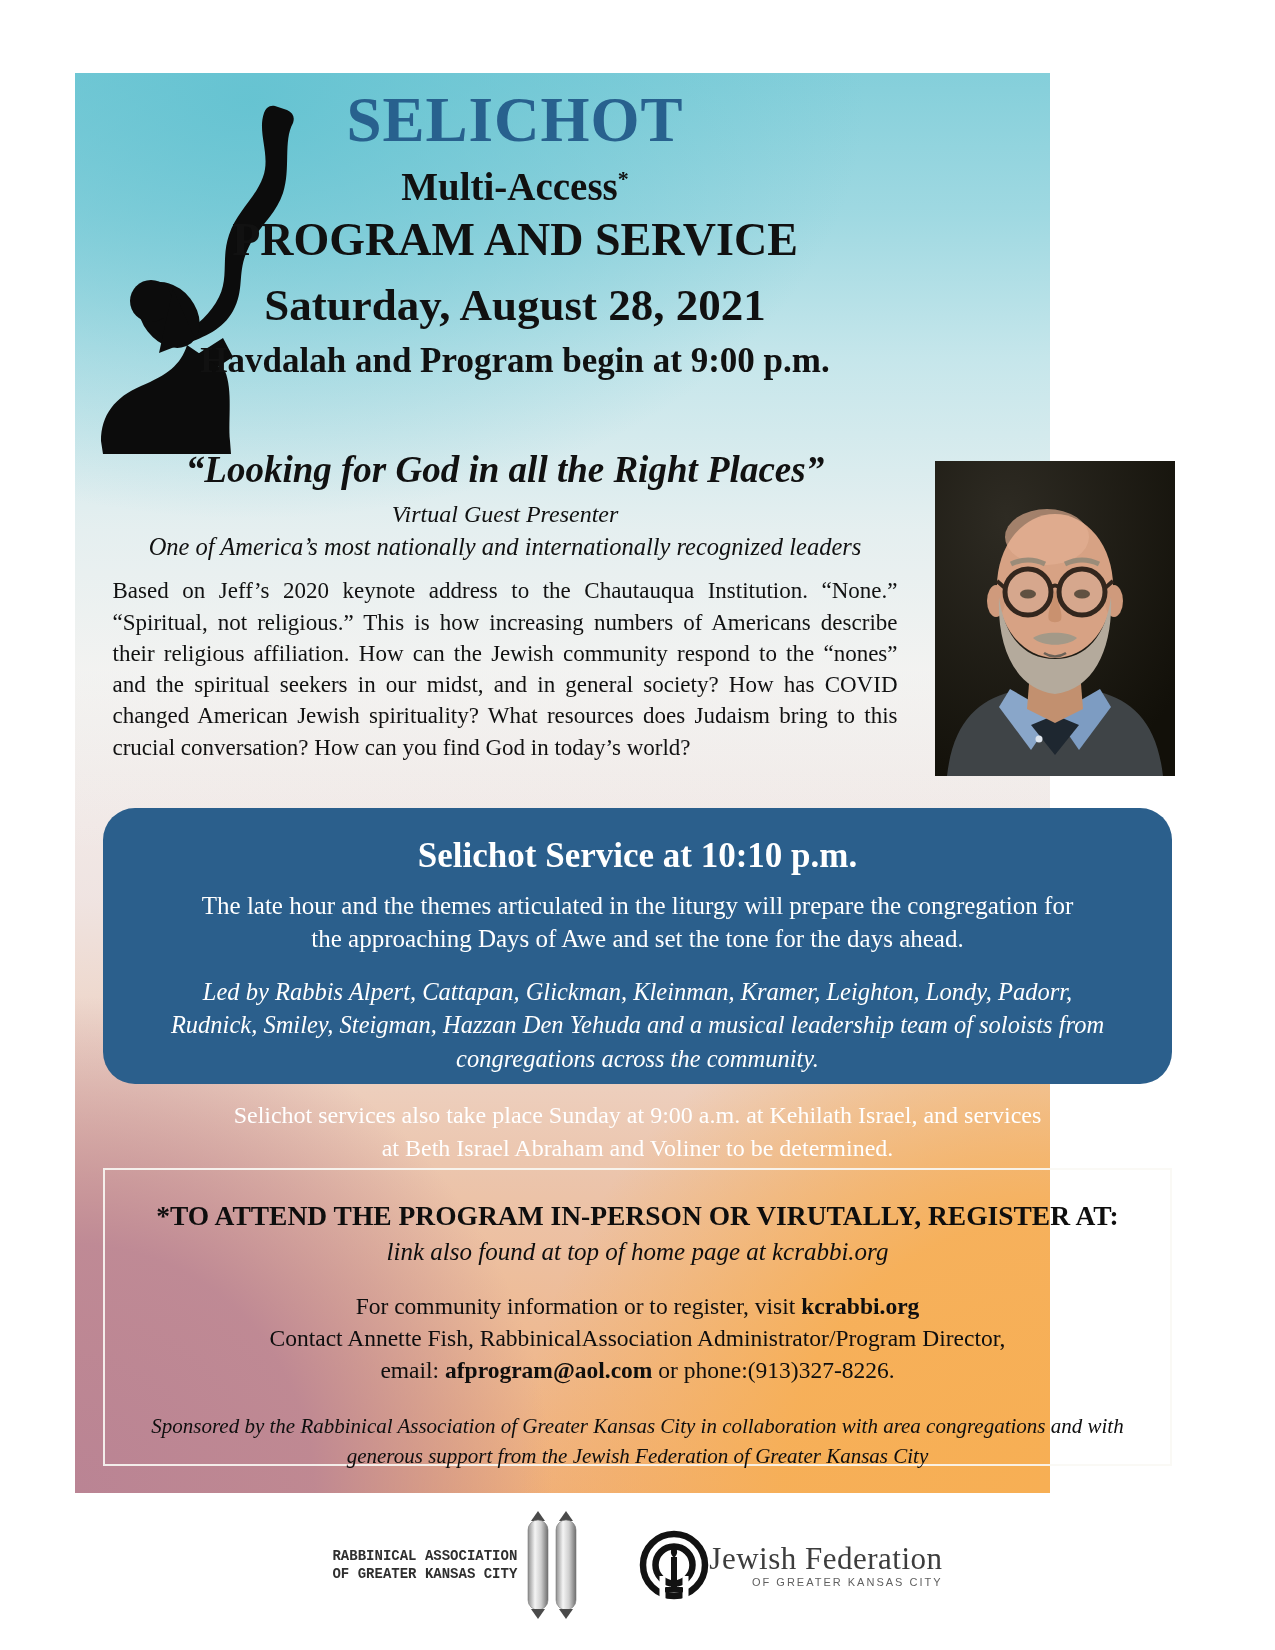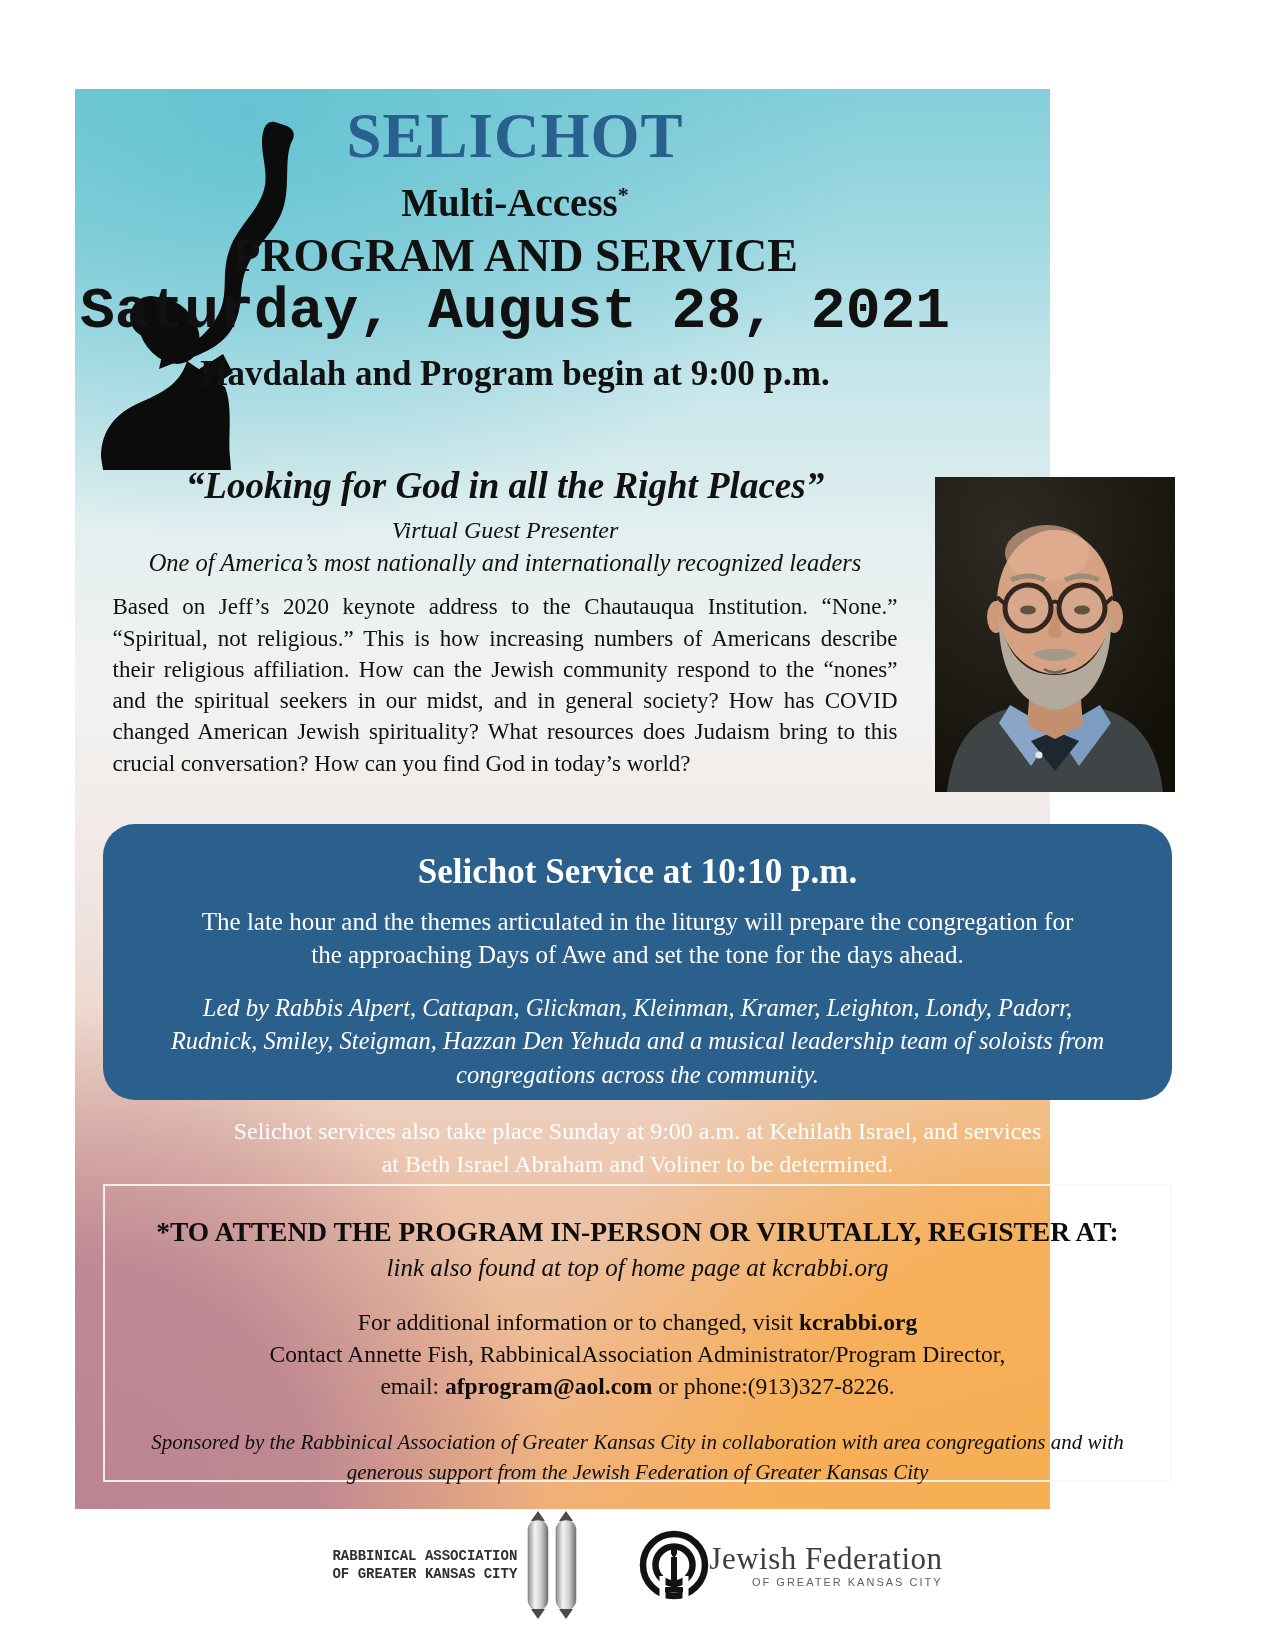--- a/index.html
+++ b/index.html
@@ -5,42 +5,42 @@
   html,body{margin:0;padding:0;}
   body{
     width:1275px;height:1650px;background:#ffffff;
     font-family:"Liberation Serif", serif;color:#111;
     position:relative;overflow:hidden;
   }
   #page{position:absolute;left:0;top:0;width:1275px;height:1650px;}
 
   
   .flyer{
-    position:absolute;left:75px;top:89px;width:975px;height:1420px;
+    position:absolute;left:75px;top:73px;width:975px;height:1420px;
     background-color:#f4f1ef;
     background-image:
       radial-gradient(90% 42% at 18% 2%, rgba(96,193,208,0.85) 0%, rgba(96,193,208,0) 70%),
       linear-gradient(180deg, rgba(126,205,217,0.95) 0%, rgba(150,214,224,0.9) 10%,
         rgba(189,228,234,0.85) 20%, rgba(222,238,240,0.7) 32%,
         rgba(240,244,243,0.45) 42%, rgba(246,245,244,0) 55%),
       radial-gradient(78% 55% at 100% 100%, #f7af54 0%, rgba(247,175,84,0.9) 35%, rgba(247,175,84,0) 70%),
       radial-gradient(70% 50% at 0% 100%, #ba8494 0%, rgba(186,132,148,0.9) 35%, rgba(186,132,148,0) 70%),
       linear-gradient(180deg, rgba(244,241,240,0) 42%, rgba(235,215,212,0.5) 58%,
         rgba(233,181,148,0.75) 78%, rgba(240,169,110,0.9) 100%);
   }
 
   .shofar{position:absolute;left:10px;top:16px;width:230px;height:365px;}
 
   
   .header{position:absolute;left:0;right:0;top:16px;text-align:center;padding-right:95px;}
   .title{font-size:63px;line-height:1;font-weight:bold;color:#28618e;letter-spacing:1px;margin:0;}
   .subtitle{font-size:39px;font-weight:bold;margin-top:15px;line-height:1;}
   .subtitle sup{font-size:22px;}
   .program-line{font-size:46px;font-weight:bold;margin-top:11px;line-height:1;}
-  .date-line{font-size:58px;font-weight:bold;margin-top:4px;line-height:1;font-family:Liberation Mono, monospace;}
+  .date-line{font-size:45px;font-weight:bold;margin-top:20px;line-height:1;}
   .host-line{font-size:30px;font-style:italic;margin-top:21px;line-height:1;color:#1c1c1c;}
   .host-line .addr{font-size:25px;}
   .havdalah-line{font-size:35px;font-weight:bold;margin-top:15px;line-height:1;}
 
   
   .presenter{position:absolute;left:25px;top:378px;width:810px;text-align:center;}
   .talk-title{font-size:37px;font-weight:bold;font-style:italic;line-height:1.05;}
   .role-line{font-size:24px;font-style:italic;margin-top:12px;line-height:1;}
   .presenter-name{font-size:33px;font-weight:bold;margin-top:8px;line-height:1;}
   .tagline{font-size:24.5px;font-style:italic;margin-top:9px;line-height:1;}
@@ -156,21 +156,21 @@
       <div class="service-heading">Selichot Service at 10:10 p.m.</div>
       <div class="service-p1">The late hour and the themes articulated in the liturgy will prepare the congregation for the approaching Days of Awe and set the tone for the days ahead.</div>
       <div class="service-p2">Led by Rabbis Alpert, Cattapan, Glickman, Kleinman, Kramer, Leighton, Londy, Padorr, Rudnick, Smiley, Steigman, Hazzan Den Yehuda and a musical leadership team of soloists from congregations across the community.</div>
       <div class="service-p3">Selichot services also take place Sunday at 9:00 a.m. at Kehilath Israel, and services at Beth Israel Abraham and Voliner to be determined.</div>
     </div>
 
     <div class="register-box">
       <div class="register-heading">*TO ATTEND THE PROGRAM IN-PERSON OR VIRUTALLY, REGISTER AT:</div>
       <div class="register-note">link also found at top of home page at kcrabbi.org</div>
       <div class="register-info">
-        <div><span>For additional information or to changed, visit </span><b>kcrabbi.org</b></div>
+        <div><span>For community information or to register, visit </span><b>kcrabbi.org</b></div>
         <div>Contact Annette Fish, RabbinicalAssociation Administrator/Program Director,</div>
         <div><span>email: </span><b>afprogram@aol.com</b><span> or phone:(913)327-8226.</span></div>
       </div>
       <div class="sponsor">Sponsored by the Rabbinical Association of Greater Kansas City in collaboration with area congregations and with generous support from the Jewish Federation of Greater Kansas City</div>
     </div>
   </div>
 
   <div class="footer-logos">
     <div class="rab-logo">
       <div class="rab-text">

